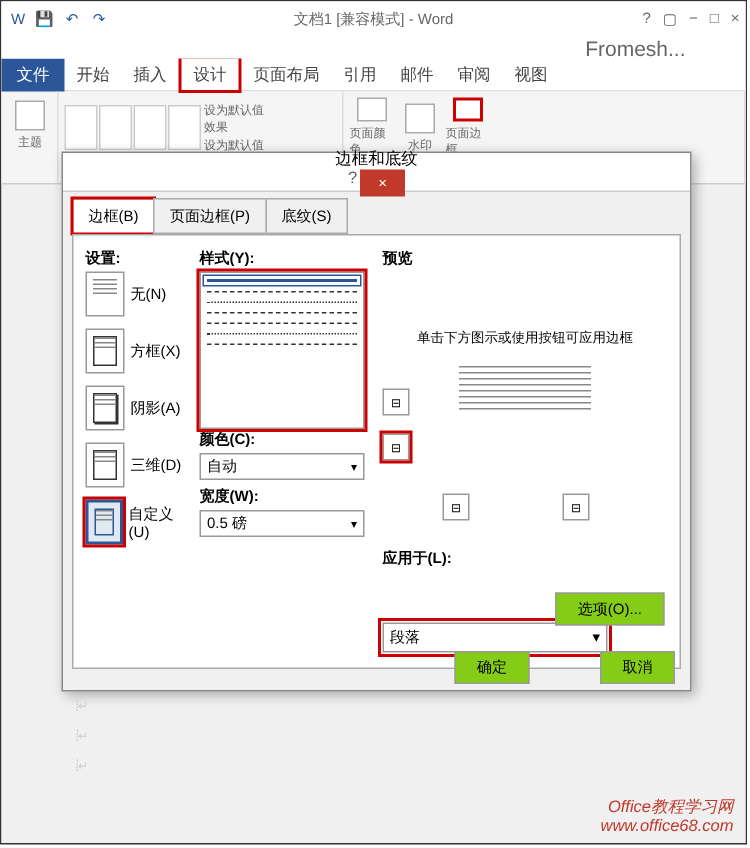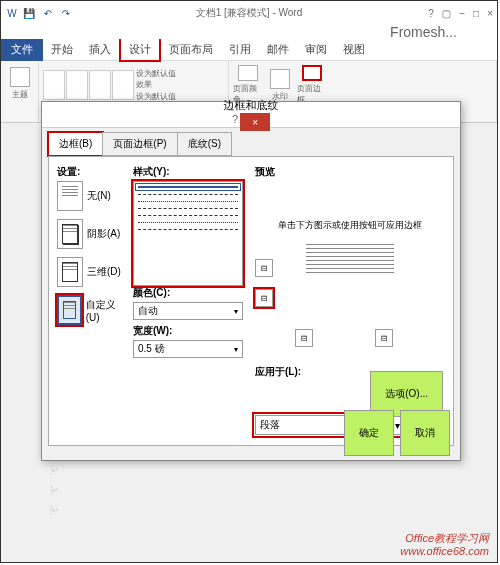--- a/index.html
+++ b/index.html
@@ -68,21 +68,21 @@
 .preview-box div { height: 1px; background: #888; }
 .side-btn { width: 18px; height: 18px; border: 1px solid #999; background: #fff; position: absolute; font-size: 8px; display: flex; align-items: center; justify-content: center; }
 .side-btn.highlight { outline: 2px solid #c00; }
 
 .apply-row { margin-top: 6px; }
 .apply-combo { width: 150px; height: 20px; border: 1px solid #999; background: #fff; display: flex; align-items: center; justify-content: space-between; padding: 0 4px; margin-top: 36px; }
 .apply-combo.highlight { outline: 2px solid #c00; outline-offset: 1px; }
 
 .dlg-buttons { position: absolute; bottom: 4px; right: 10px; display: flex; gap: 6px; }
 .dlg-buttons-inner { position: absolute; bottom: 28px; right: 10px; }
-.btn { padding: 15px 14px; border: 1px solid #999; background: #bef264; font-size: 10px; }
+.btn { padding: 3px 14px; border: 1px solid #999; background: #84cc16; font-size: 10px; margin-left: 41px; }
 
 .watermark { position: absolute; bottom: 4px; right: 8px; color: #c0392b; font-style: italic; font-size: 11px; text-align: right; line-height: 1.2; }
 .doc-area { position: absolute; top: 465px; left: 50px; right: 30px; }
 .doc-para { height: 8px; border-left: 1px dotted #ccc; margin-bottom: 12px; font-size: 8px; color: #ccc; }
 </style>
 </head>
 <body>
 
 <div class="screenshot">
 <div class="word-win">
@@ -184,20 +184,30 @@
                   <div></div>
                   <div></div>
                   <div></div>
                   <div></div>
                 </div>
               </div>
         <span>无(N)</span>
       </div>
       <div class="setting-item">
         <div class="setting-icon">
+                <div class="si-lines si-border">
+                  <div></div>
+                  <div></div>
+                  <div></div>
+                </div>
+              </div>
+        <span>方框(X)</span>
+      </div>
+      <div class="setting-item">
+        <div class="setting-icon">
                 <div class="si-lines si-border" style="box-shadow:1px 1px 0 #333">
                   <div></div>
                   <div></div>
                   <div></div>
                 </div>
               </div>
         <span>阴影(A)</span>
       </div>
       <div class="setting-item">
         <div class="setting-icon">

